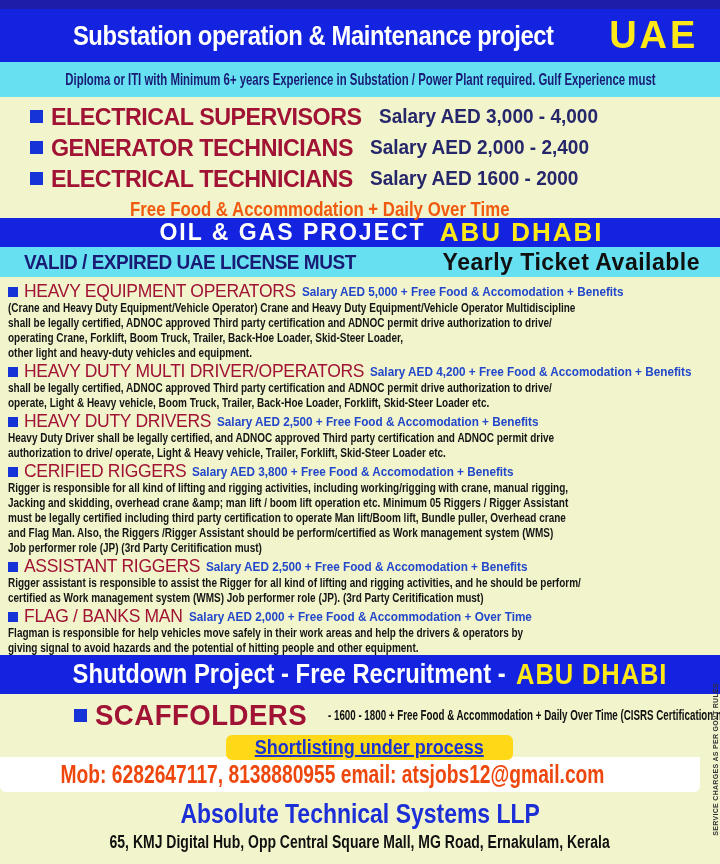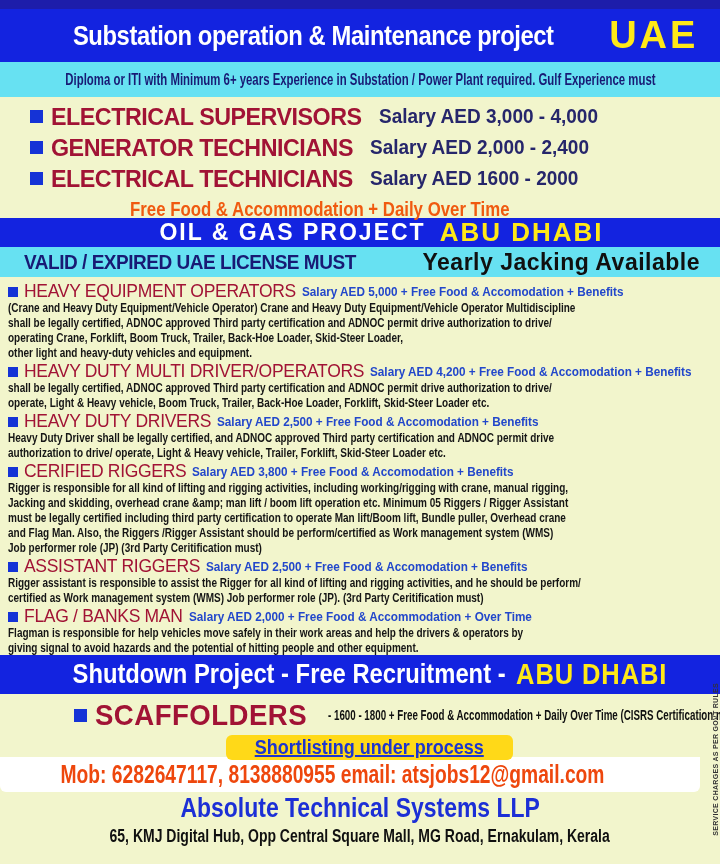--- a/index.html
+++ b/index.html
@@ -122,21 +122,21 @@
     height: 35px; background: var(--white_band, #ffffff);
     display: flex; align-items: center; justify-content: flex-end;
     border-radius: 0 0 6px 6px; width: 700px;
   }
   .mob-text {
     color: var(--contact_orange, #ee470d); font-weight: bold; font-size: 26px;
     white-space: nowrap; transform: scaleX(0.74); transform-origin: 50% 50%;
   }
 
   
-  .company-sec { height: 70px; text-align: center; }
+  .company-sec { height: 70px; text-align: center; padding-top: 6px; }
   .company-name {
     display: inline-block;
     color: var(--company_blue, #1c2fd6); font-weight: bold; font-size: 28px;
     white-space: nowrap; transform: scaleX(0.82); transform-origin: 50% 50%;
   }
   .company-addr {
     display: inline-block; margin-top: 2px;
     color: #101010; font-weight: bold; font-size: 17.5px;
     white-space: nowrap; transform: scaleX(0.8); transform-origin: 50% 50%;
   }
@@ -184,21 +184,21 @@
     <div class="benefit-line">Free Food &amp; Accommodation + Daily Over Time</div>
   </section>
 
   <div class="bar bar-oil">
     <span class="bar-t">OIL &amp; GAS PROJECT</span>
     <span class="bar-r">ABU DHABI</span>
   </div>
 
   <div class="strip strip2">
     <span class="strip2-left">VALID / EXPIRED UAE LICENSE MUST</span>
-    <span class="strip2-right">Yearly Jacking Available</span>
+    <span class="strip2-right">Yearly Ticket Available</span>
   </div>
 
   <section class="ogbody">
 
     <div>
       <div class="og-head">
         <span class="sq sq-sm"></span>
         <span class="og-title">HEAVY EQUIPMENT OPERATORS</span>
         <span class="og-salary">Salary AED 5,000 +  Free Food &amp; Accomodation  + Benefits</span>
       </div>

